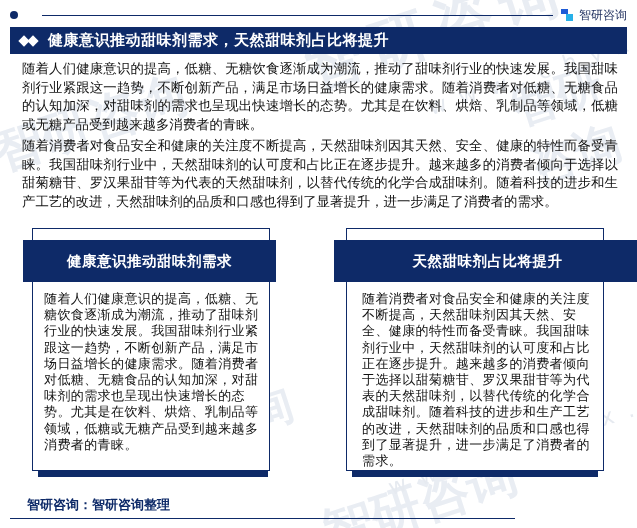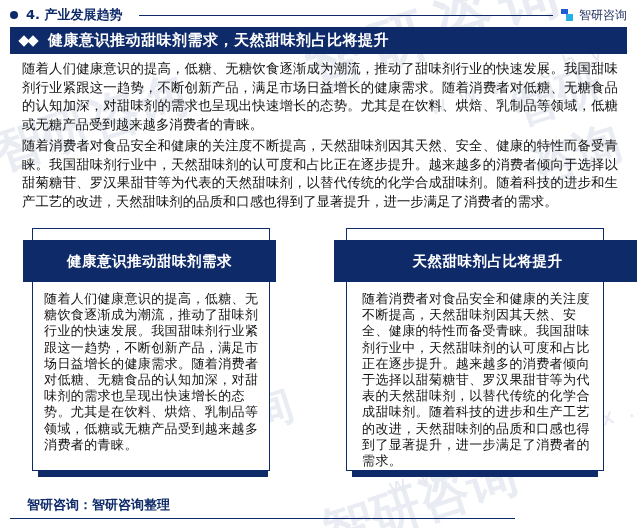--- a/index.html
+++ b/index.html
@@ -68,21 +68,20 @@
 <div class="watermark wm3">智研咨询</div>
 <div class="watermark wm4">智研咨询</div>
 <div class="watermark wm5">智研咨询</div>
 <div class="wm-url" style="left:420px;top:40px;">www.chyxx.com</div>
 <div class="wm-url" style="left:380px;top:420px;">www.chyxx.com</div>
 
 <div class="content">
 
   <div class="section-row">
     <span class="dot"></span>
-    <span class="section-title">4. 产业发展趋势</span>
     <span class="section-line"></span>
     <span class="brand">
       <span class="brand-logo">
           <span class="b1"></span>
           <span class="b2"></span>
         </span>
       <span>智研咨询</span>
     </span>
   </div>
 

